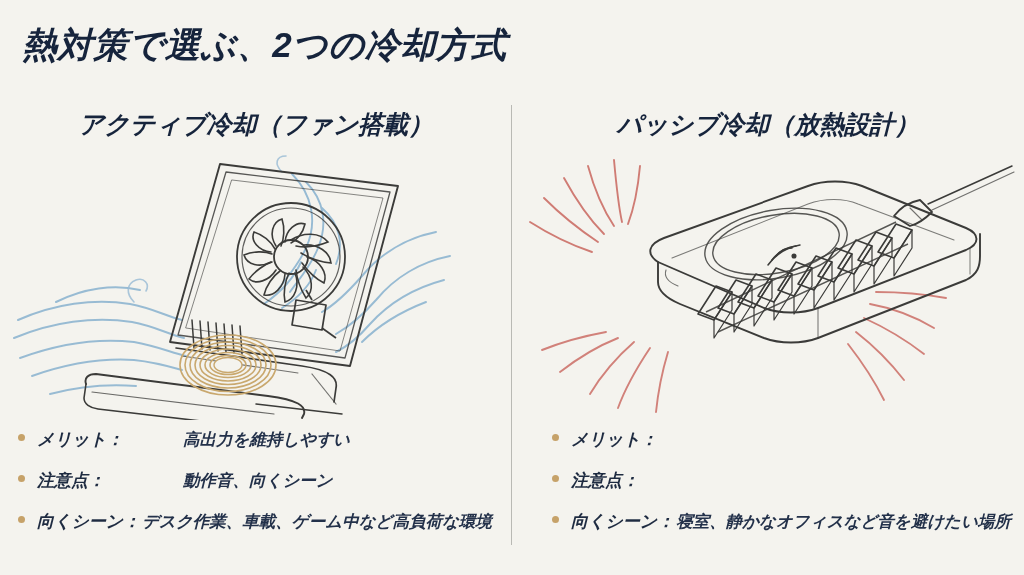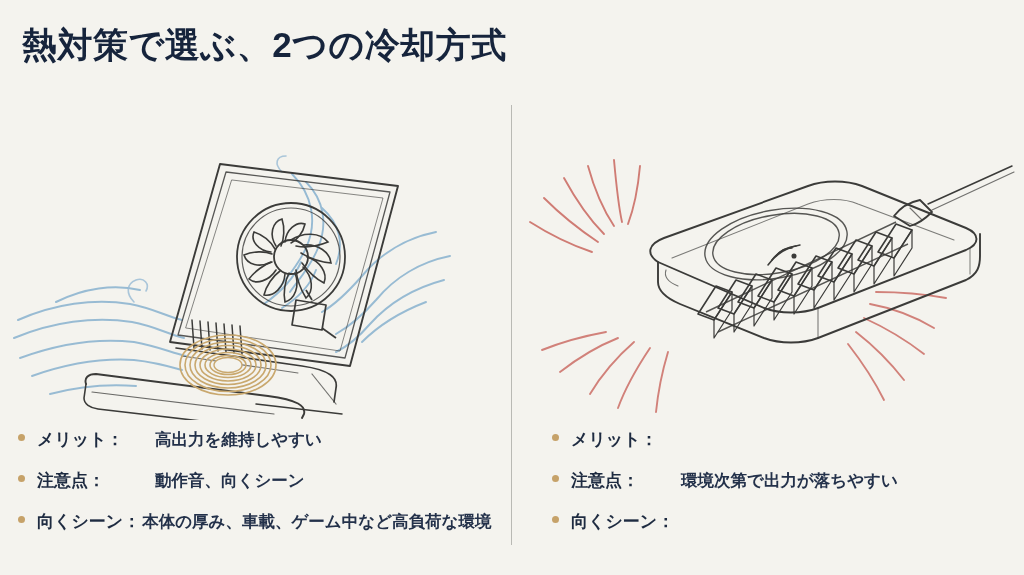--- a/index.html
+++ b/index.html
@@ -9,20 +9,21 @@
     background: #f2f1ec;
   }
   .slide {
     position: relative;
     width: 1024px;
     height: 575px;
     background: #f4f3ee;
     overflow: hidden;
     font-family: "Liberation Sans", "DejaVu Sans", sans-serif;
     color: #1b2a44;
+    font-style: italic;
     -webkit-font-smoothing: antialiased;
   }
   
   .slide-title {
     position: absolute;
     left: 22px;
     top: 26px;
     font-size: 35px;
     font-weight: bold;
     letter-spacing: 0.5px;
@@ -103,34 +104,36 @@
     font-weight: bold;
     color: #1e2b41;
   }
   .bullet-row.wide .blabel { min-width: 0; }
   .bullet-row.pair .blabel { min-width: 118px; }
   .right .bullet-row.pair .blabel { min-width: 110px; }
   .bvalue {
     font-size: 16.5px;
     font-weight: bold;
     color: #23314a;
+    margin-left: 28px;
   }
   .bullet-row.wide .bvalue { margin-left: 2px; }
 </style>
 </head>
 <body>
 
 <div class="slide">
 
   <div class="slide-title">熱対策で選ぶ、2つの冷却方式</div>
 
   <div class="divider"></div>
 
   <div class="column left">
 
+    <div class="col-heading">アクティブ冷却（ファン搭載）</div>
 
     <div class="illus">
       <svg viewBox="0 0 500 268" xmlns="http://www.w3.org/2000/svg">
         <g fill="none" stroke="#8fb6d1" stroke-width="1.9" stroke-linecap="round" opacity="0.92">
           <path d="M300 30 C318 48 322 72 312 96 C304 116 292 128 284 140"></path>
           <path d="M286 22 C306 42 312 70 300 96 C292 114 280 126 272 138"></path>
           <path d="M316 56 C334 72 338 92 330 112"></path>
           <path d="M295 110 C288 126 275 140 258 152"></path>
           <path d="M310 118 C304 134 292 146 276 156"></path>
         </g>
@@ -224,27 +227,28 @@
         <span class="bvalue">高出力を維持しやすい</span>
       </div>
       <div class="bullet-row pair">
         <span class="dot"></span>
         <span class="blabel">注意点：</span>
         <span class="bvalue">動作音、向くシーン</span>
       </div>
       <div class="bullet-row wide">
         <span class="dot"></span>
         <span class="blabel">向くシーン：</span>
-        <span class="bvalue">本体の厚み、車載、ゲーム中など高負荷な環境</span>
+        <span class="bvalue">デスク作業、車載、ゲーム中など高負荷な環境</span>
       </div>
     </div>
   </div>
 
   <div class="column right">
 
+    <div class="col-heading">パッシブ冷却（放熱設計）</div>
 
     <div class="illus">
       <svg viewBox="0 0 500 268" xmlns="http://www.w3.org/2000/svg">
         <g fill="none" stroke="#c8625a" stroke-width="1.9" stroke-linecap="round" opacity="0.82">
           <path d="M70 14 C76 36 84 56 96 74"></path>
           <path d="M46 26 C58 48 70 66 86 82"></path>
           <path d="M26 46 C44 64 62 78 80 90"></path>
           <path d="M12 70 C34 84 56 94 74 100"></path>
           <path d="M96 8 C98 30 100 52 104 70"></path>
           <path d="M122 14 C120 36 116 56 110 72"></path>
@@ -321,22 +325,22 @@
     </div>
 
     <div class="bullets">
       <div class="bullet-row pair">
         <span class="dot"></span>
         <span class="blabel">メリット：</span>
       </div>
       <div class="bullet-row pair">
         <span class="dot"></span>
         <span class="blabel">注意点：</span>
-        <span class="bvalue">環境次第で出力が落ちやすい</span>
       </div>
       <div class="bullet-row wide">
         <span class="dot"></span>
         <span class="blabel">向くシーン：</span>
+        <span class="bvalue">寝室、静かなオフィスなど音を避けたい場所</span>
       </div>
     </div>
   </div>
 
 </div>
 
 </body></html>

